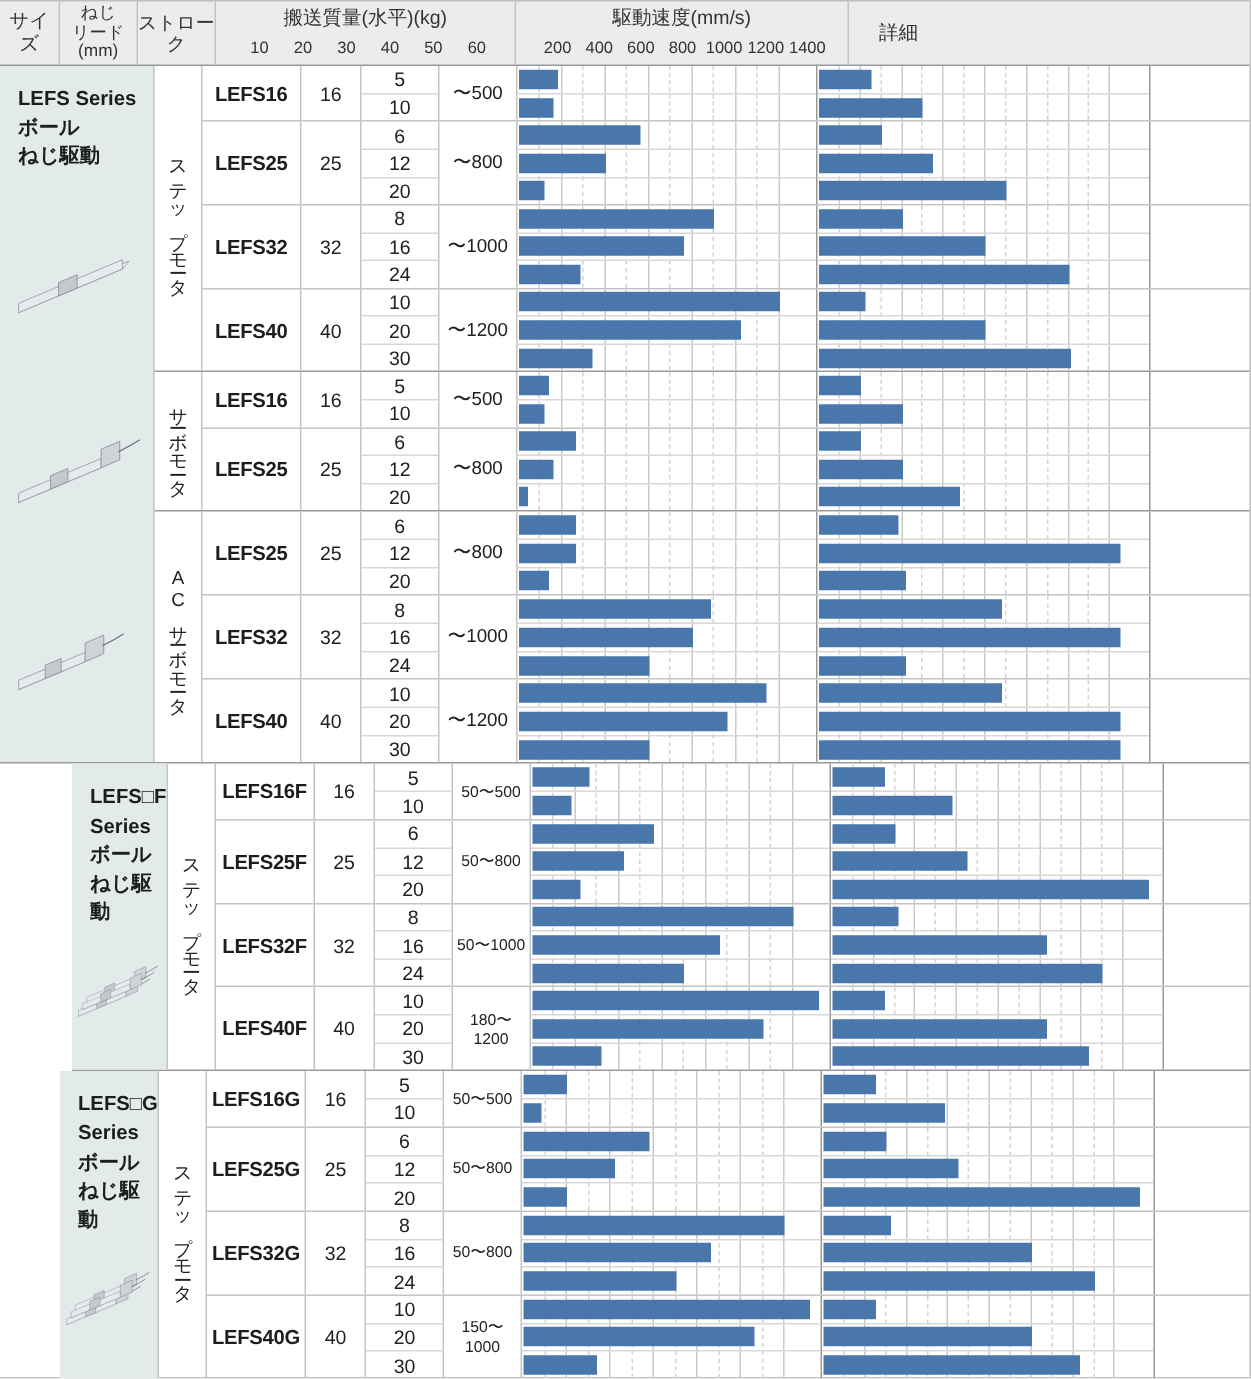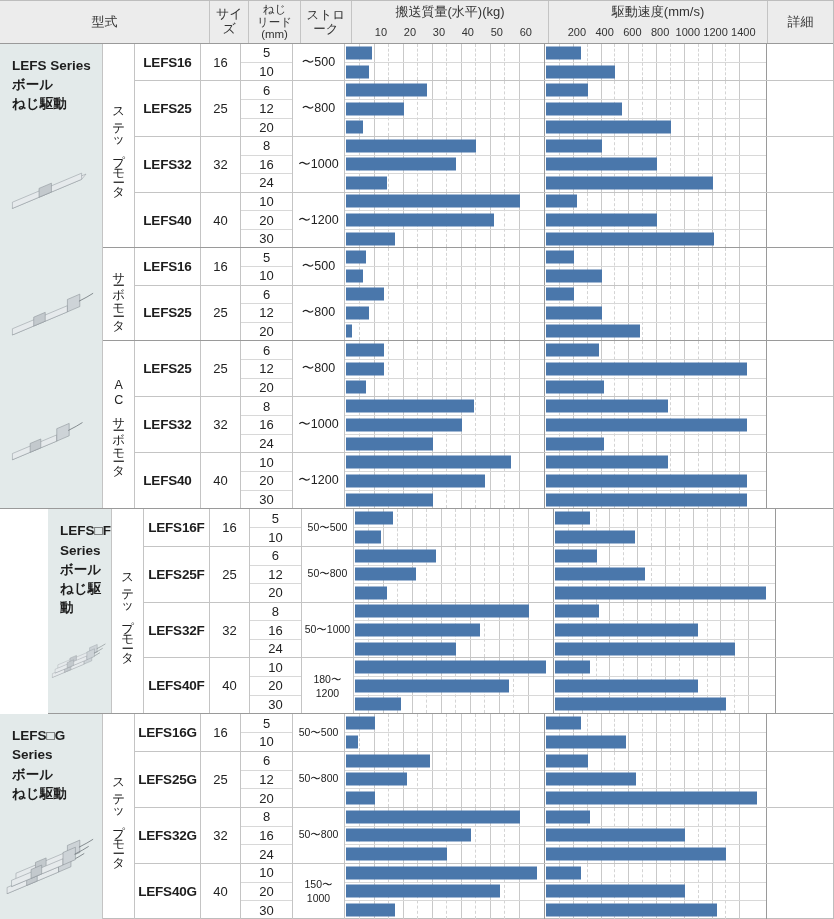--- a/index.html
+++ b/index.html
@@ -62,21 +62,21 @@
   }
   .axis-ticks span {
     position: absolute;
     top: 5px;
     transform: translateX(-50%);
     white-space: nowrap;
   }
 
   
   .block { display: flex; border-bottom: 1px solid #9a9a9a; }
-  .block:last-child { border-bottom: none; }
+  .block:last-child { border-bottom: none; margin-left: 40px; }
 
   .series-cell {
     width: 115px;
     background: #e3eaea;
     border-right: 1px solid #c4c4c4;
     padding: 12px 0 0 12px;
     position: relative;
   }
   .series-title {
     font-size: 13.5px;
@@ -177,21 +177,20 @@
     height: 13px;
     background: #4a77ab;
   }
 </style>
 </head>
 <body>
 
 <div id="sheet">
 
   <div class="hdr">
-    <div class="hdr-cell c-kata">型式</div>
     <div class="hdr-cell c-size">サイズ</div>
     <div class="hdr-cell c-lead">
       <span style="white-space:pre-line">ねじ
 リード
 (mm)</span>
     </div>
     <div class="hdr-cell c-stroke">ストローク</div>
     <div class="hdr-cell c-mass axis-head">
       <div class="axis-title">搬送質量(水平)(kg)</div>
       <div class="axis-ticks" id="mass-ticks">

